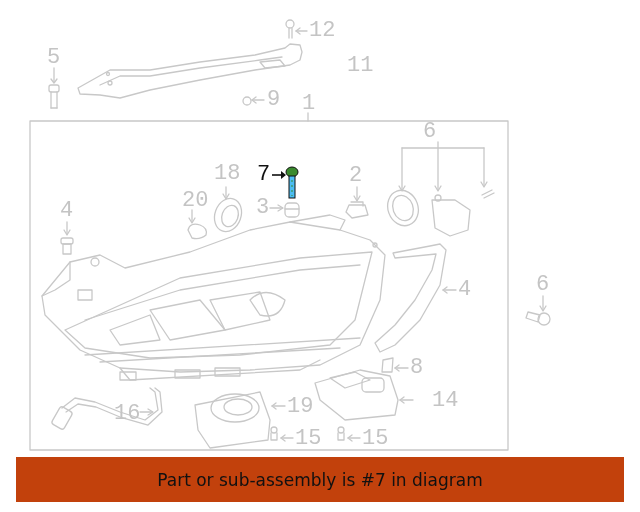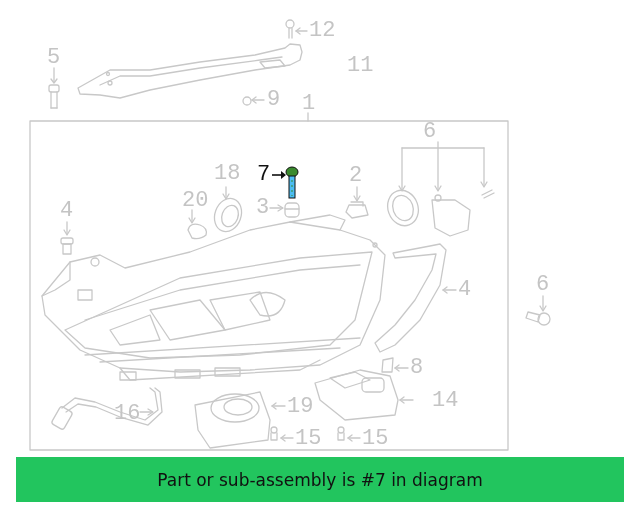--- a/index.html
+++ b/index.html
@@ -1,20 +1,20 @@
 <!DOCTYPE html>
 <html><head>
 <meta charset="utf-8">
 <style>
   html, body { margin:0; padding:0; background:#ffffff; }
   body { width:640px; height:512px; position:relative; overflow:hidden; font-family:"DejaVu Sans", sans-serif; }
   #diagram { position:absolute; left:0; top:0; width:640px; height:455px; }
   .callout { position:absolute; color:#c4c4c4; font-size:22px; line-height:1; font-family:Liberation Mono, monospace; white-space:nowrap; }
   .callout.highlight { color:#111111; }
-  #banner { position:absolute; left:16px; top:457px; width:608px; height:45px; background:#22c55e; display:flex; flex-direction:column; align-items:center; justify-content:center; }
+  #banner { position:absolute; left:16px; top:457px; width:608px; height:45px; background:#c2410c; display:flex; flex-direction:column; align-items:center; justify-content:center; }
   #banner .line { font-size:17px; color:#111; line-height:20px; font-family:"DejaVu Sans", sans-serif; }
 </style>
 </head>
 <body>
 
 <div id="diagram">
   <svg width="640" height="455" viewBox="0 0 640 455" fill="none" stroke="#c8c8c8" stroke-width="1.3" stroke-linejoin="round" stroke-linecap="round">
 
     <rect x="30" y="121" width="478" height="329"></rect>
     <line x1="308" y1="113" x2="308" y2="121"></line>

